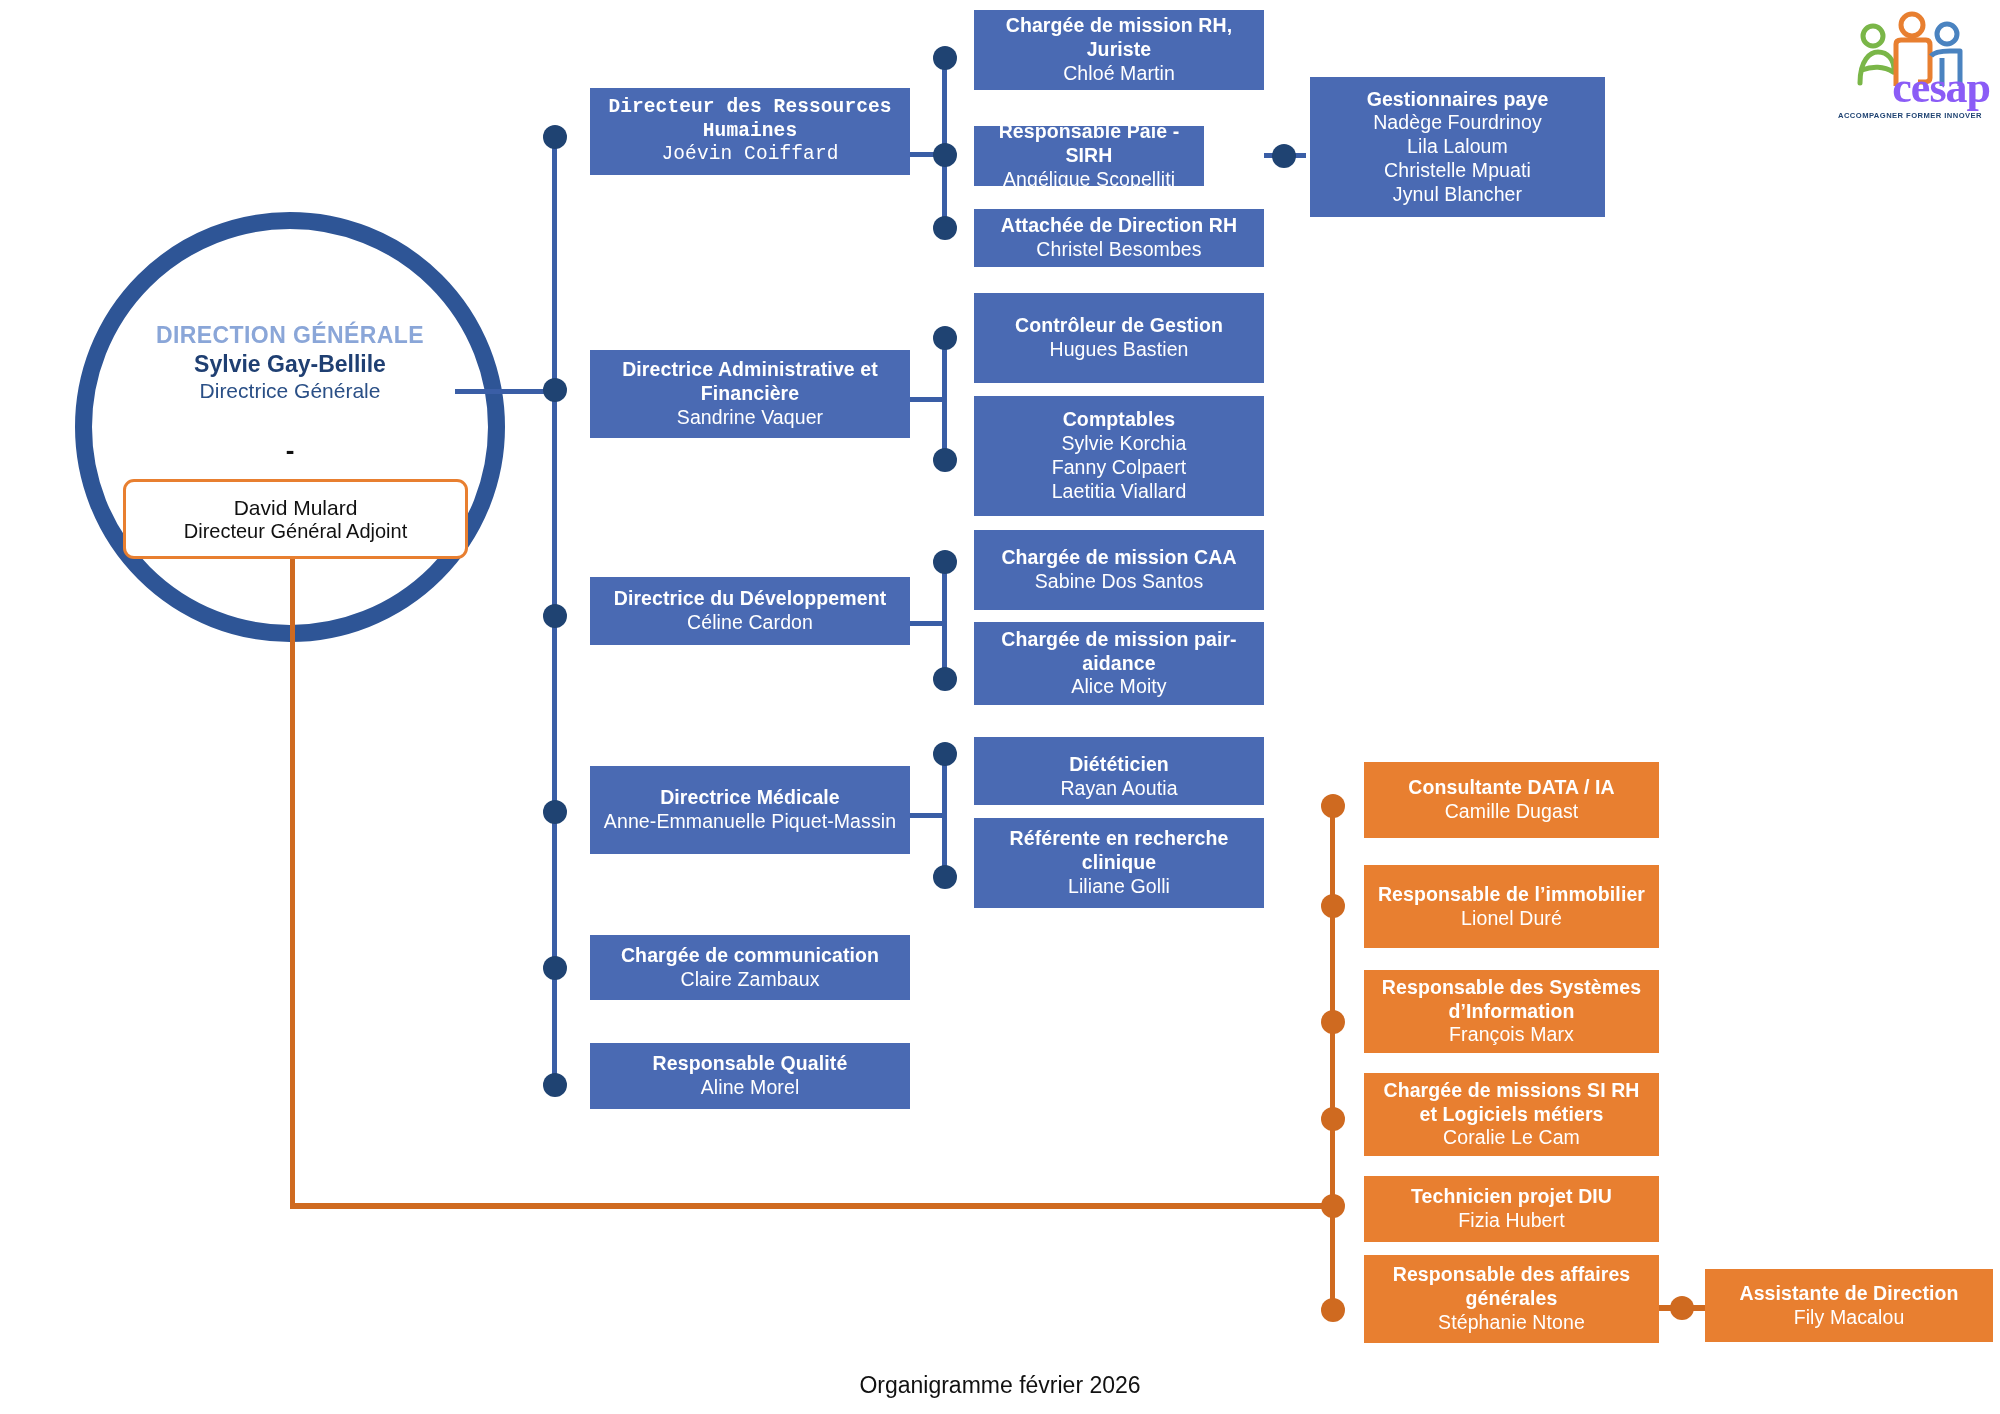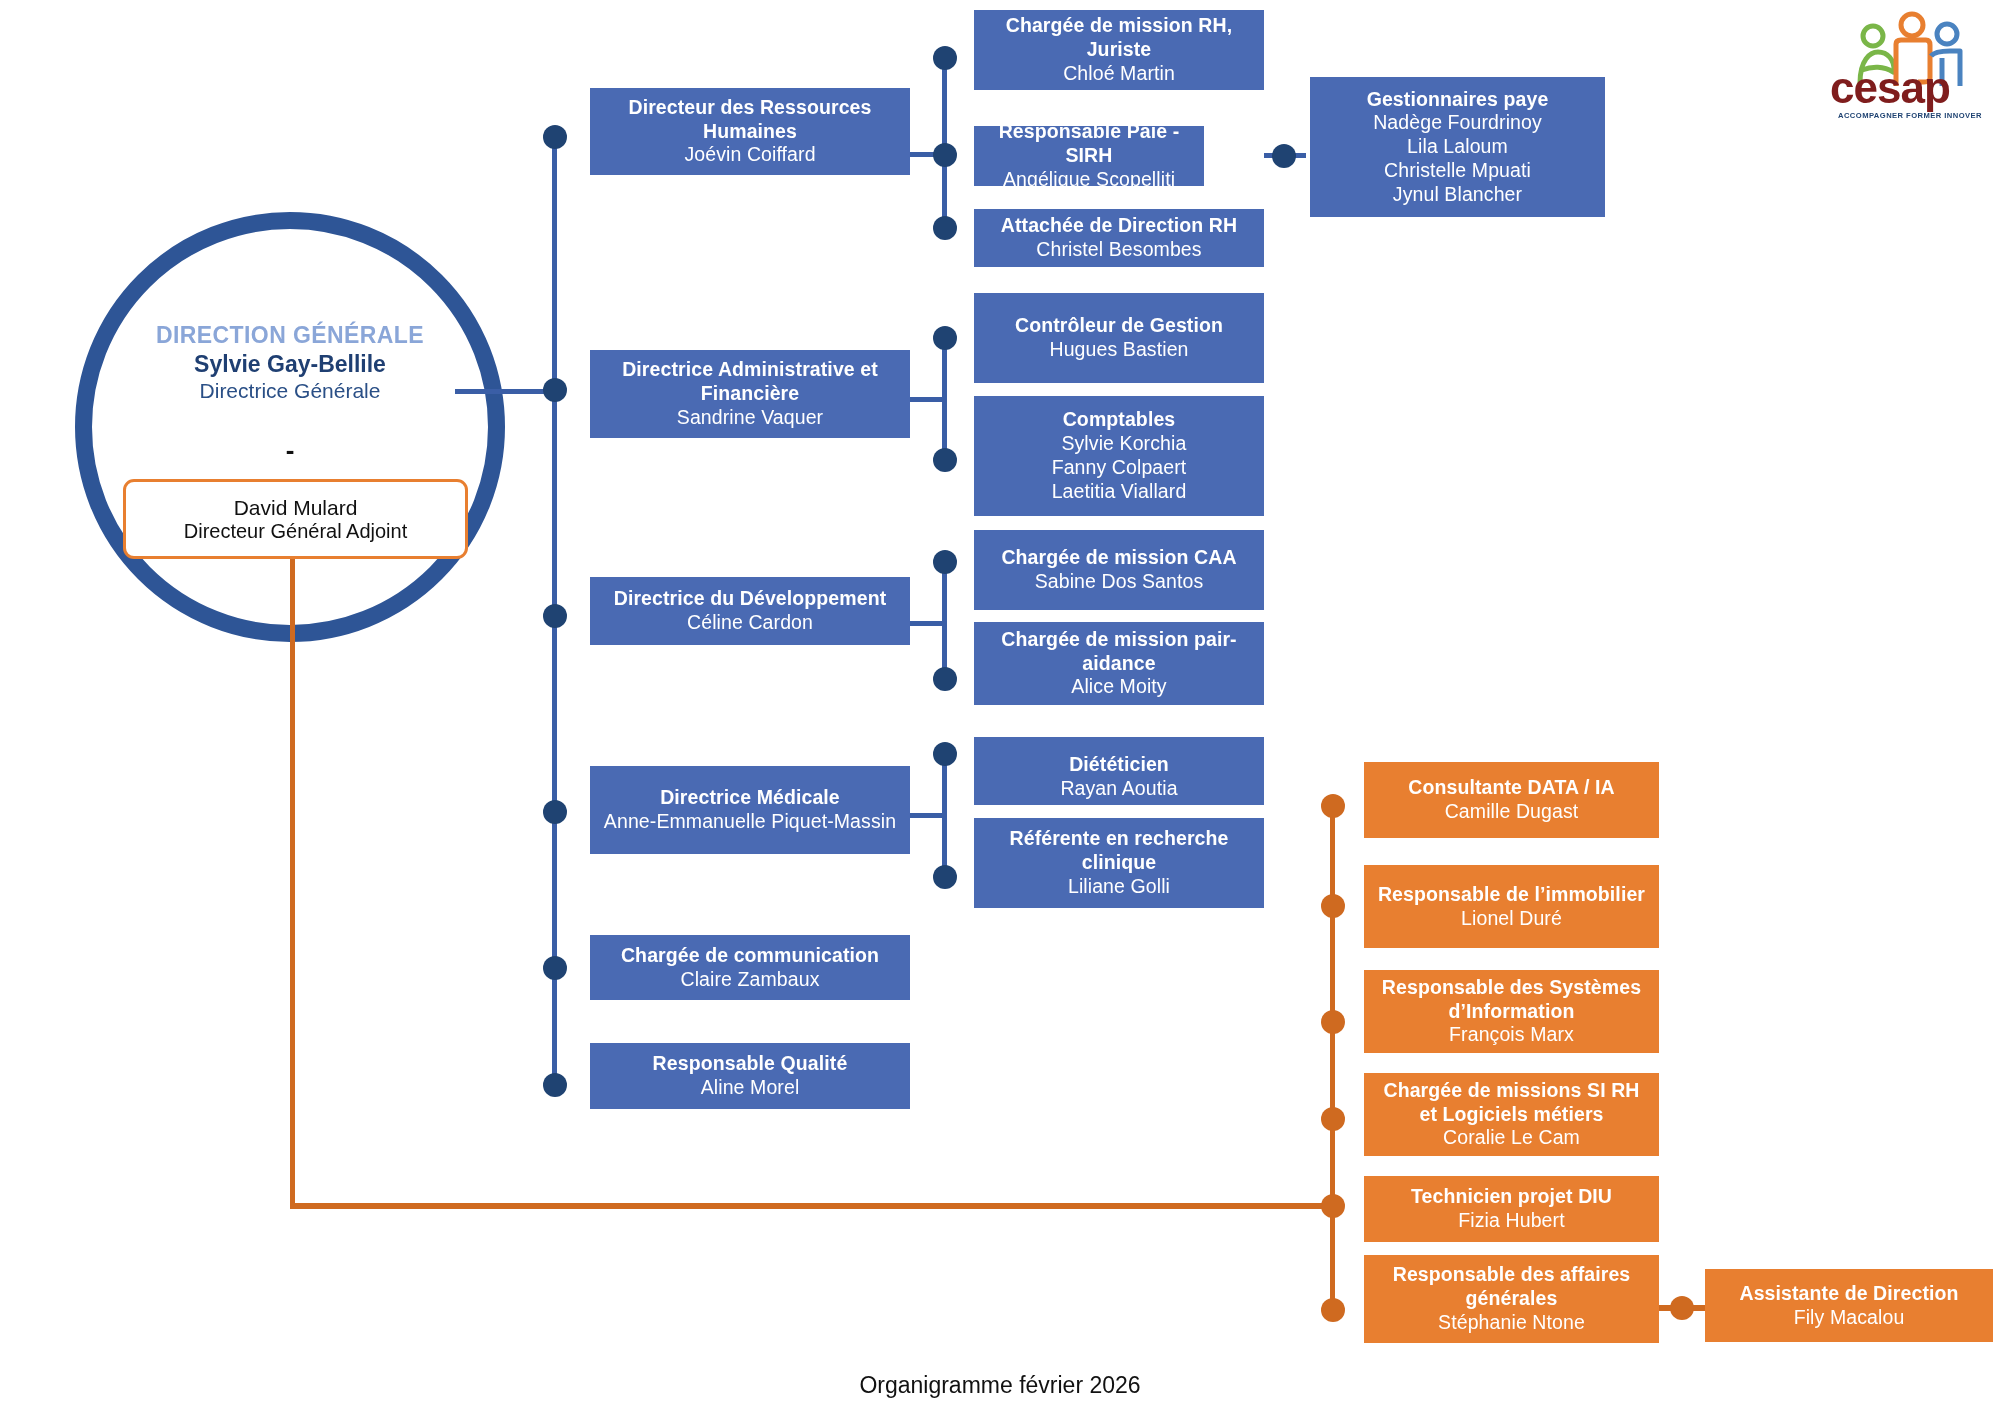--- a/index.html
+++ b/index.html
@@ -128,26 +128,27 @@
   #logo .tag{
     position:absolute; left:0; top:103px; width:160px;
     text-align:center;
     color:#1f4372;
     font-size:7.6px;
     font-weight:bold;
     letter-spacing:.45px;
   }
   #logo .word{
     position:absolute; left:0; top:58px; width:160px;
-    text-align:left;
-    color:#7f1d1d;
+    text-align:right;
+    color:#8b5cf6;
     font-size:44px;
     font-weight:bold;
     letter-spacing:-1px;
     line-height:1;
+    font-family:Liberation Serif, serif;
   }
 
   
   #caption{
     position:absolute;
     left:0; top:1372px; width:2000px;
     text-align:center;
     color:#111111;
     font-size:23px;
   }
@@ -190,21 +191,21 @@
   <div class="h-line" style="left:455px; top:389px; width:105px;"></div>
 
   <div class="v-line" style="left:552px; top:136px; height:950px;"></div>
   <div class="dot" style="left:555px; top:137px;"></div>
   <div class="dot" style="left:555px; top:390px;"></div>
   <div class="dot" style="left:555px; top:616px;"></div>
   <div class="dot" style="left:555px; top:812px;"></div>
   <div class="dot" style="left:555px; top:968px;"></div>
   <div class="dot" style="left:555px; top:1085px;"></div>
 
-  <div class="node blue" style="left:590px; top:88px; width:320px; height:87px;">
+  <div class="node blue" style="left:590px; top:88px; width:320px; height:87px;font-family:Liberation Mono, monospace;">
     <div class="title">Directeur des Ressources Humaines</div>
     <div class="person">Joévin Coiffard</div>
   </div>
 
   <div class="sub-line" style="left:942px; top:58px; width:5px; height:172px; background:#3a5ea6;"></div>
   <div class="sub-line" style="left:910px; top:152px; width:36px; height:5px; background:#3a5ea6;"></div>
   <div class="dot" style="left:945px; top:58px;"></div>
   <div class="dot" style="left:945px; top:155px;"></div>
   <div class="dot" style="left:945px; top:228px;"></div>
 

